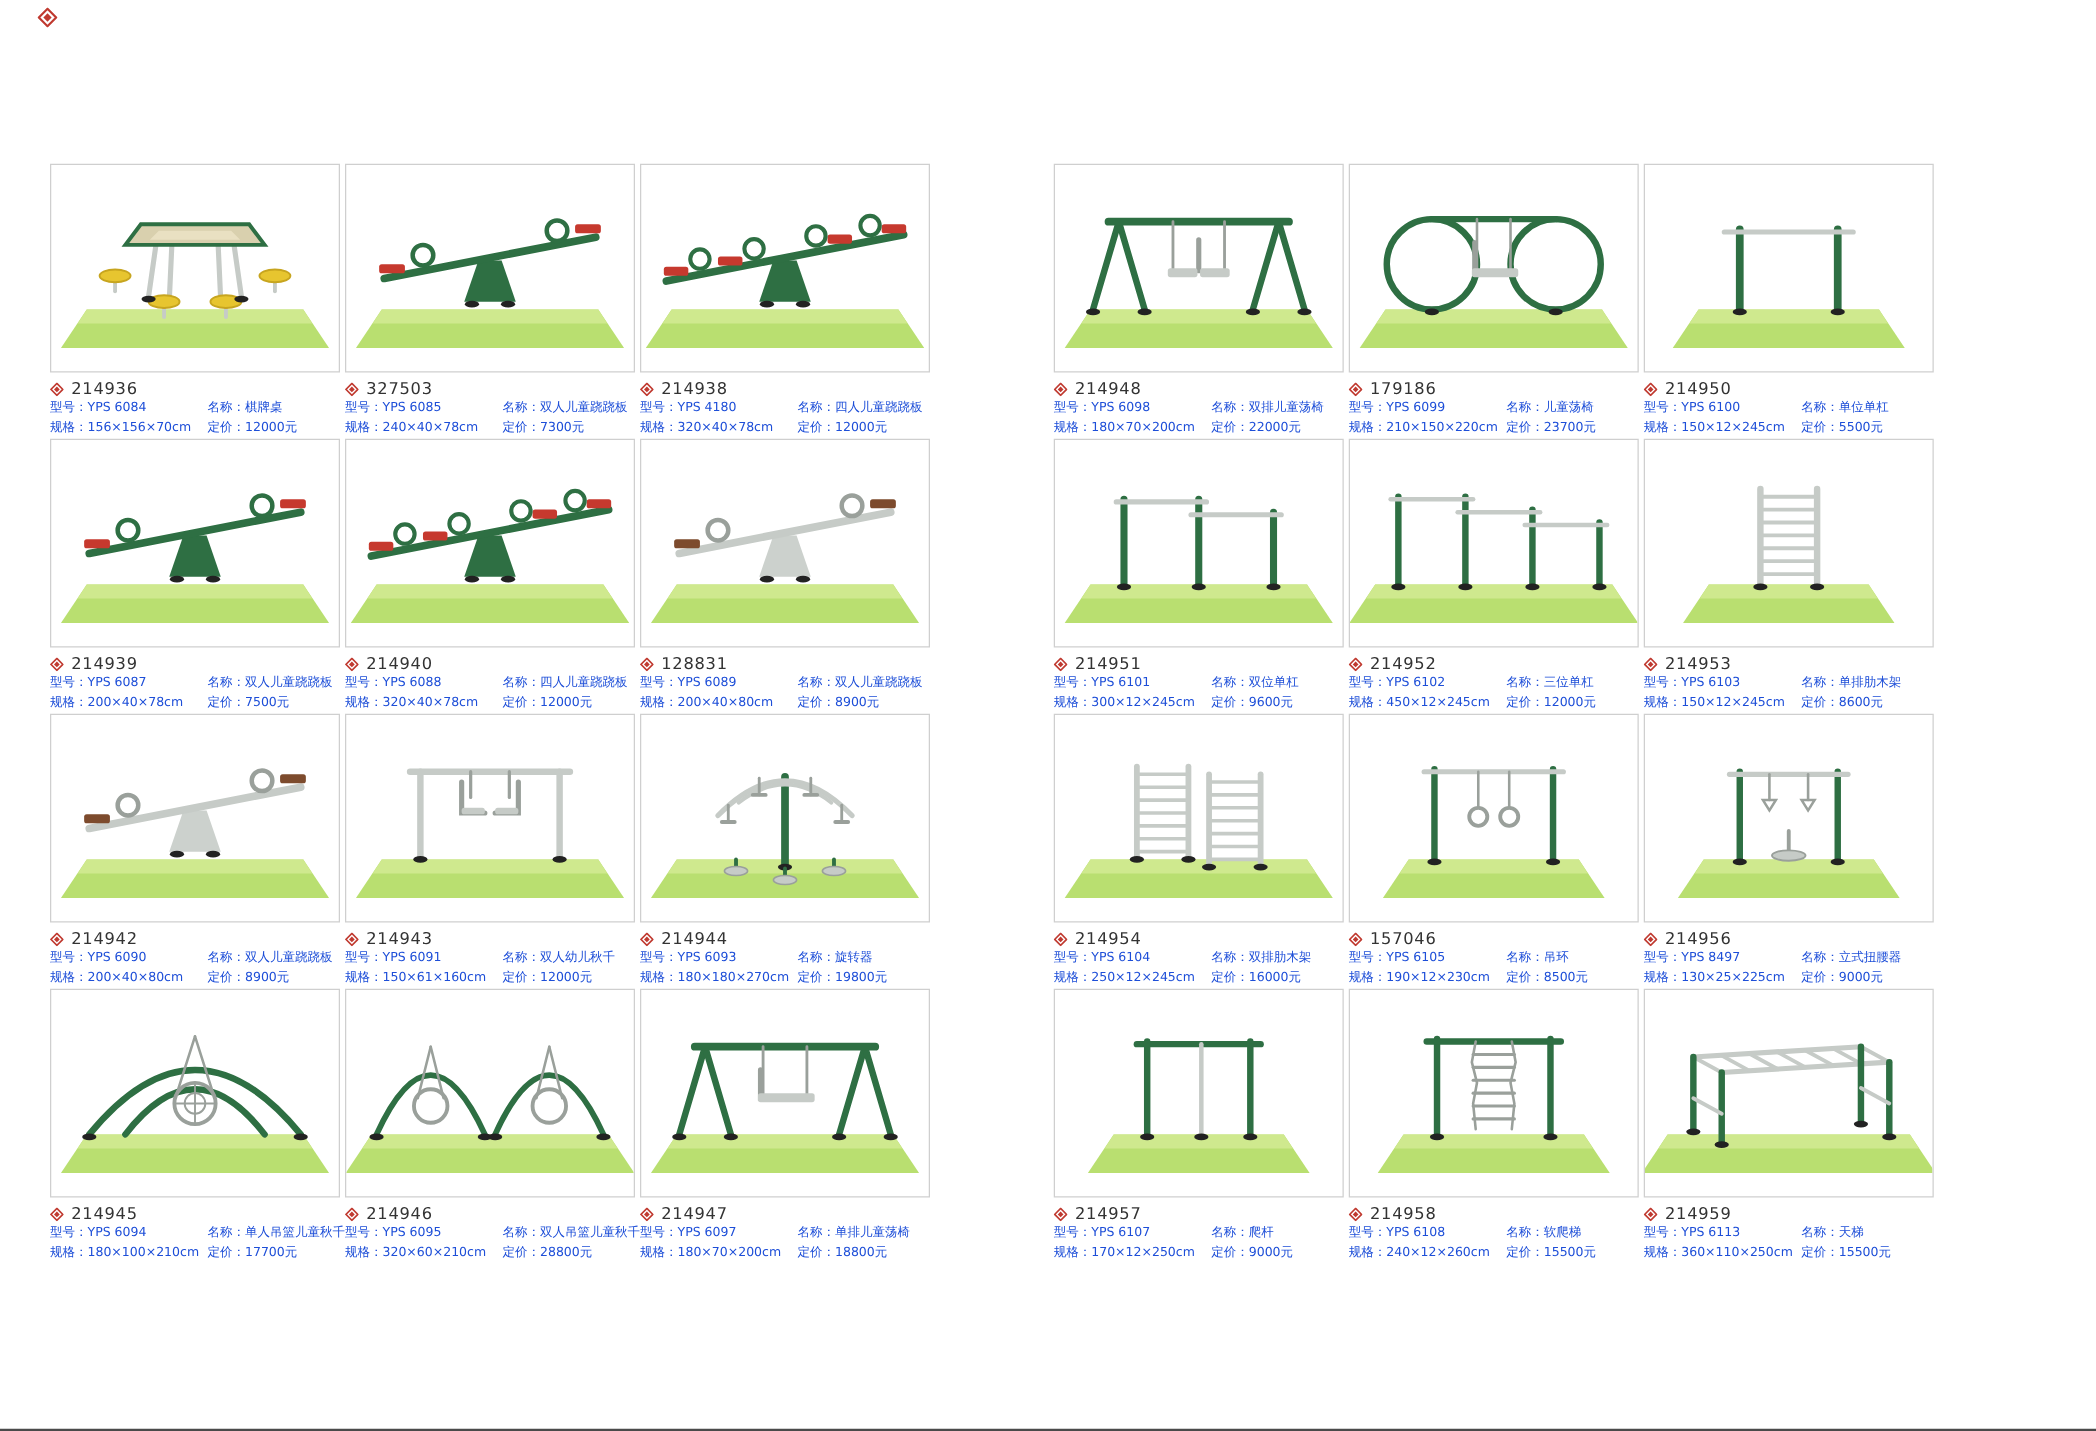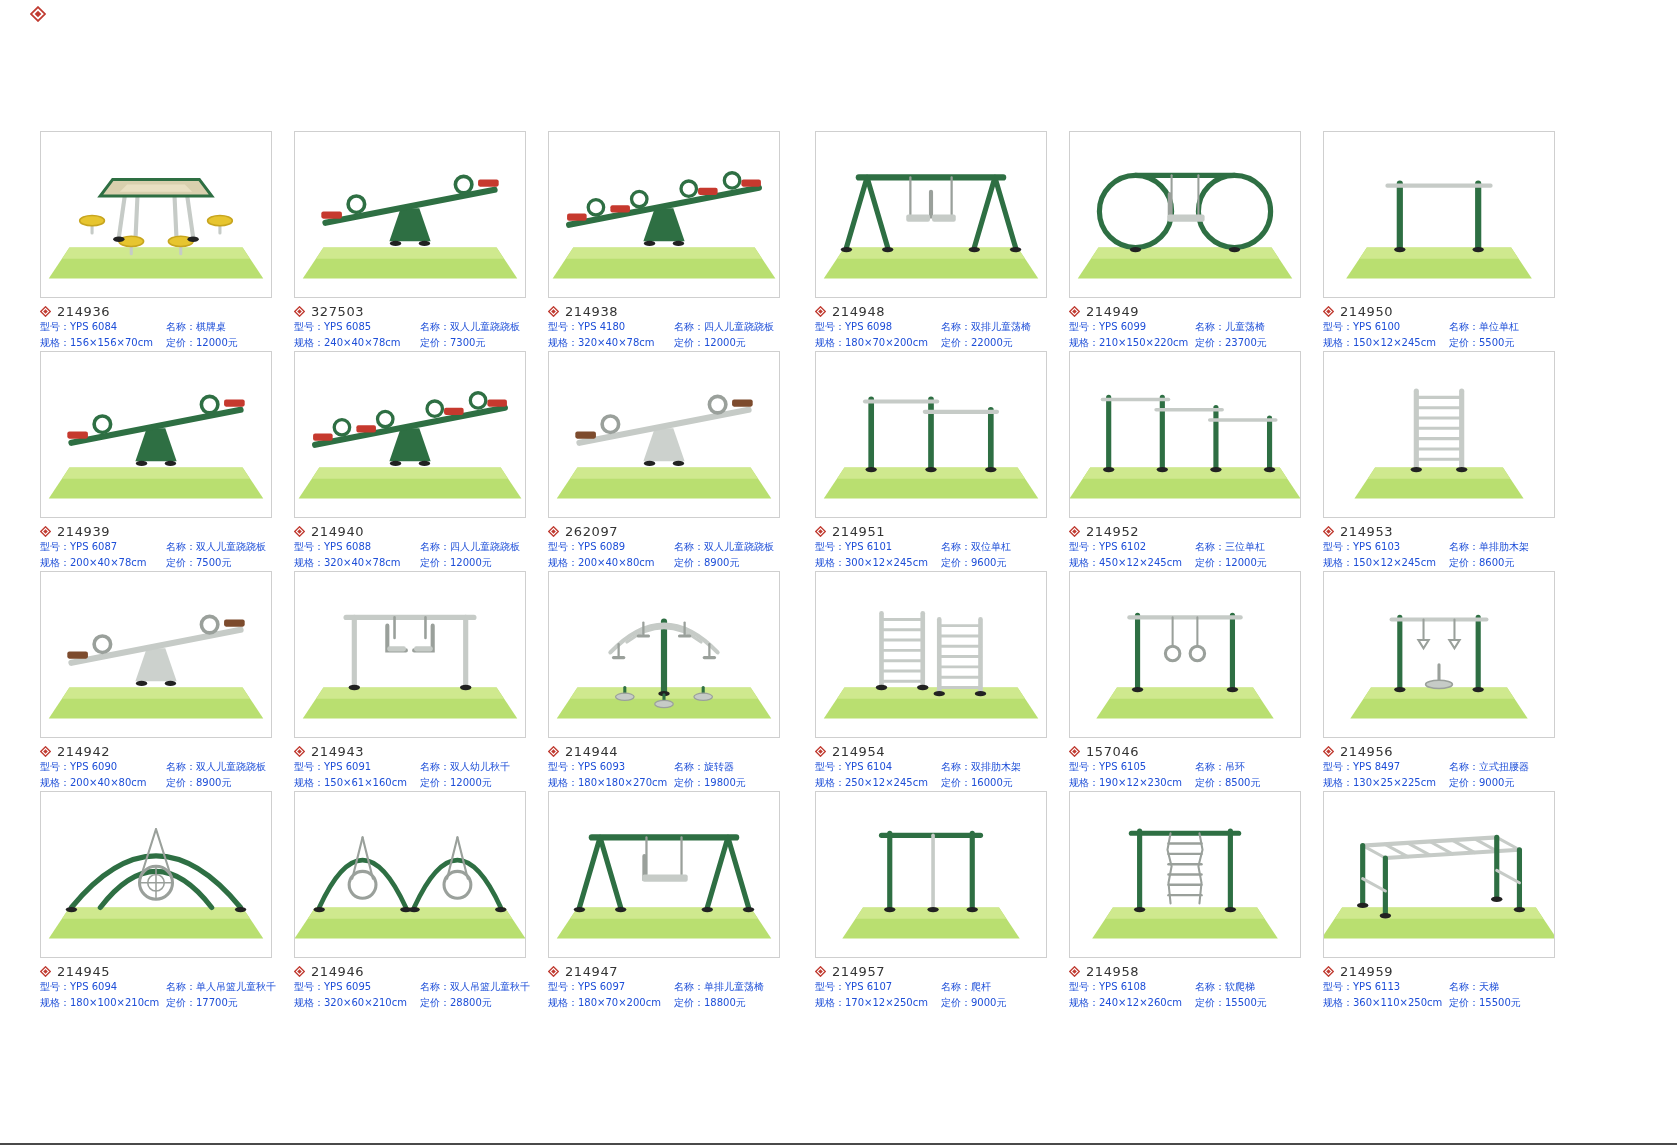--- a/index.html
+++ b/index.html
@@ -2,23 +2,23 @@
 <html><head>
 <meta charset="utf-8">
 <style>
   *{margin:0;padding:0;box-sizing:border-box}
   html,body{background:#fff}
   body{width:1677px;height:1145px;position:relative;overflow:hidden;
        font-family:"DejaVu Sans","Liberation Sans",sans-serif;color:#3a3a3a}
   .page-mark{position:absolute;left:30px;top:6px;line-height:0}
   .bottom-rule{position:absolute;left:0;bottom:0;width:100%;height:2px;background:#4a4a4a}
   .group{position:absolute;top:131px;display:grid;grid-template-columns:repeat(3,232px);
-         grid-template-rows:repeat(4,220px);column-gap:22px}
+         grid-template-rows:repeat(4,220px);column-gap:4px}
   .group-left{left:40px}
-  .group-right{left:815px}
+  .group-right{left:843px}
   .card{display:flex;flex-direction:column;align-items:stretch}
   .img-box{width:232px;height:167px;border:1px solid #cfcfcf;background:#fff;overflow:hidden}
   .art{width:100%;height:100%;display:block}
   .id-line{display:flex;align-items:center;gap:6px;margin-top:6px;font-size:13px;color:#333;letter-spacing:.6px}
   .cap-row{display:flex;font-size:10px;line-height:16px;color:#1d4ed8;white-space:nowrap}
   .pair{display:inline-flex}
   .pair.c1{min-width:126px;padding-right:6px}
 </style>
 </head>
 <body>
@@ -287,21 +287,21 @@
           <circle cx="162" cy="51" r="8" fill="none" stroke="#9aa09b" stroke-width="3.5"></circle>
         </svg>
       </div>
     <div class="id-line">
       <span style="line-height:0">
         <svg width="11" height="11" viewBox="0 0 12 12">
           <path d="M6 0.8 L11.2 6 L6 11.2 L0.8 6 Z" fill="none" stroke="#c03a30" stroke-width="1.4"></path>
           <path d="M6 3.5 L8.5 6 L6 8.5 L3.5 6 Z" fill="#c03a30"></path>
         </svg>
       </span>
-      <span>262097</span>
+      <span>128831</span>
     </div>
     <div class="cap-row">
       <span class="pair c1">
         <span>型号：</span>
           <span>YPS 6089</span>
       </span>
       <span class="pair">
         <span>名称：</span>
           <span>双人儿童跷跷板</span>
       </span>
@@ -680,21 +680,21 @@
           <ellipse cx="158" cy="114" rx="5.5" ry="2.6" fill="#222"></ellipse>
         </svg>
       </div>
     <div class="id-line">
       <span style="line-height:0">
         <svg width="11" height="11" viewBox="0 0 12 12">
           <path d="M6 0.8 L11.2 6 L6 11.2 L0.8 6 Z" fill="none" stroke="#c03a30" stroke-width="1.4"></path>
           <path d="M6 3.5 L8.5 6 L6 8.5 L3.5 6 Z" fill="#c03a30"></path>
         </svg>
       </span>
-      <span>214949</span>
+      <span>179186</span>
     </div>
     <div class="cap-row">
       <span class="pair c1">
         <span>型号：</span>
           <span>YPS 6099</span>
       </span>
       <span class="pair">
         <span>名称：</span>
           <span>儿童荡椅</span>
       </span>

